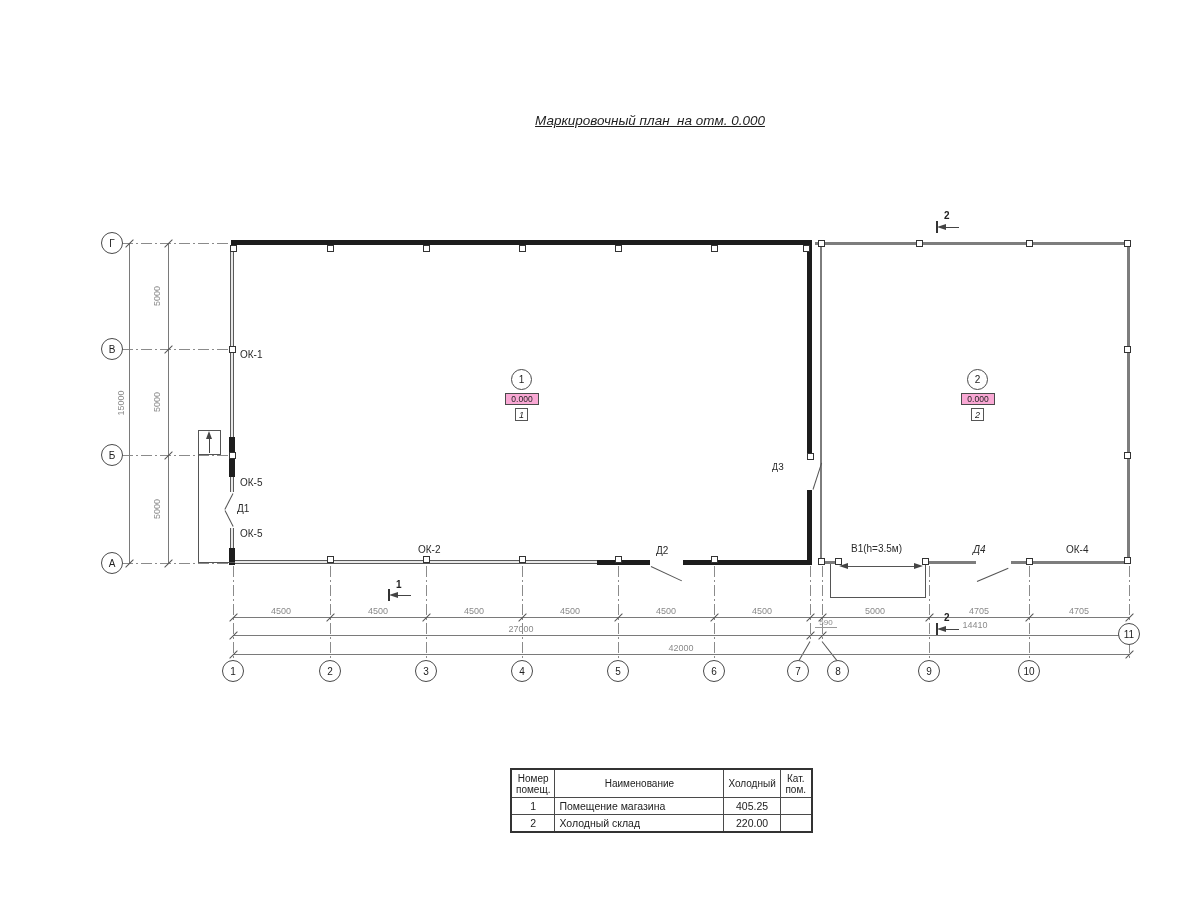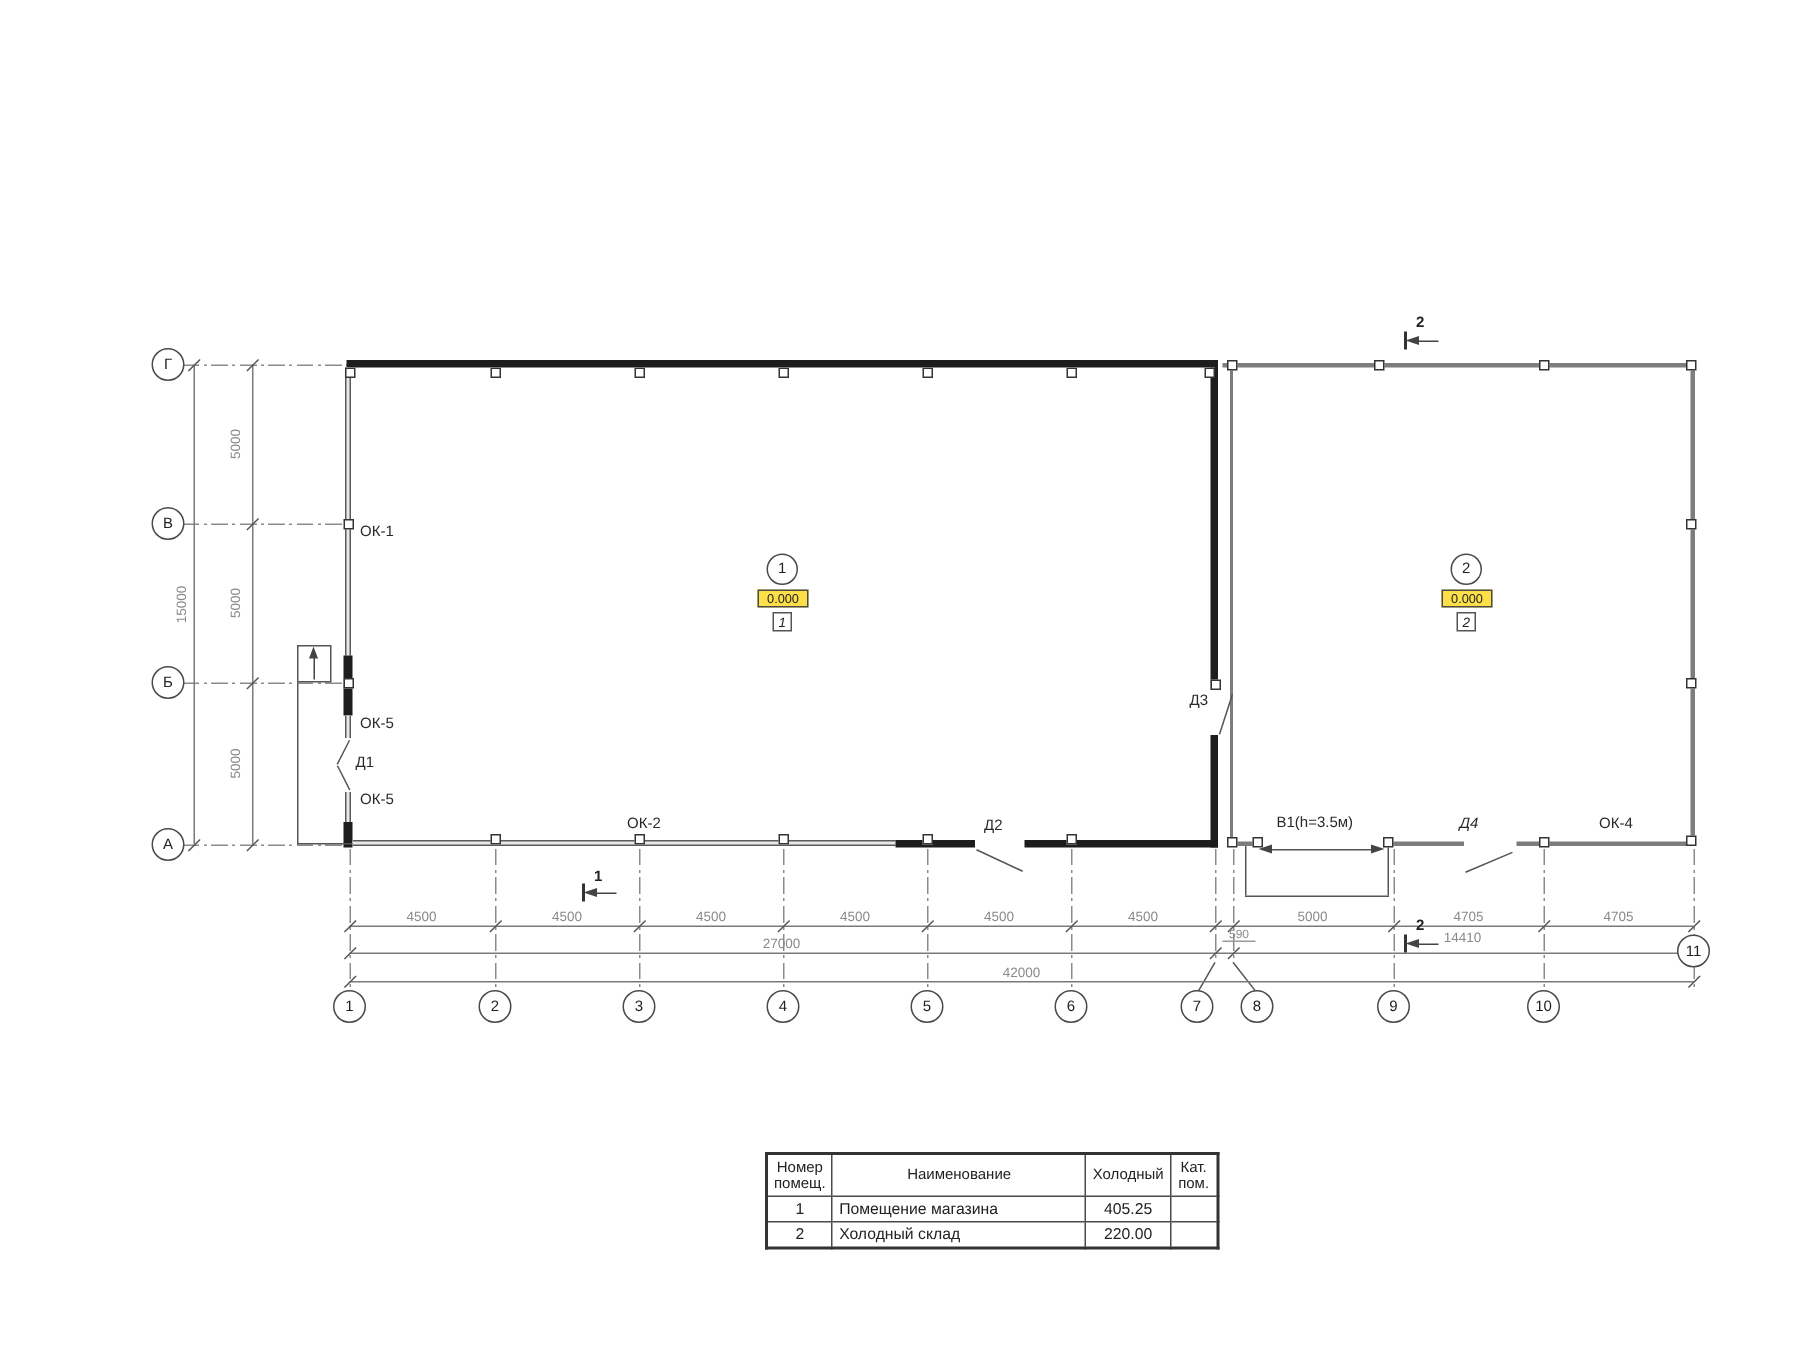--- a/index.html
+++ b/index.html
@@ -20,33 +20,34 @@
           display:flex;align-items:center;justify-content:center;font-size:10px;color:#222;}
   .mark{width:7px;height:7px;border:1px solid #333;background:#fff;}
   .dimtx{font-size:9px;color:#8a8a8a;text-align:center;white-space:nowrap;}
   .lbl{font-size:10px;color:#2a2a2a;white-space:nowrap;}
   .rot{transform:rotate(-90deg);}
   .arrL{width:0;height:0;border-top:3px solid transparent;border-bottom:3px solid transparent;border-right:9px solid #444;}
   .arrR{width:0;height:0;border-top:3px solid transparent;border-bottom:3px solid transparent;border-left:9px solid #444;}
   .arrU{width:0;height:0;border-left:3px solid transparent;border-right:3px solid transparent;border-bottom:8px solid #444;}
   .sectx{font-size:10px;color:#222;font-weight:bold;}
   .title{font-size:13.5px;font-style:italic;color:#1e1e1e;text-decoration:underline;text-align:center;white-space:pre;}
-  .elevbox{border:1px solid #4a4a4a;background:#fde047;font-size:8.5px;color:#222;display:flex;align-items:center;justify-content:center;}
+  .elevbox{border:1px solid #4a4a4a;background:#f9a8d4;font-size:8.5px;color:#222;display:flex;align-items:center;justify-content:center;}
   .tagbox{border:1px solid #555;background:#fff;font-size:9px;font-style:italic;color:#222;display:flex;align-items:center;justify-content:center;}
   table.sched{border-collapse:collapse;border:2px solid #333;}
   table.sched td{border:1px solid #4a4a4a;font-size:10.5px;color:#222;padding:0 4px;height:16px;}
   table.sched td.hdr{font-size:10px;text-align:center;white-space:pre-line;height:27px;}
   table.sched td.ctr{text-align:center;}
   table.sched td.rgt{text-align:right;}
 </style>
 </head>
 <body>
 
 <div id="canvas">
 
+  <div class="a title" style="left:420px;top:113px;width:460px;">Маркировочный план  на отм. 0.000</div>
 
   <div class="a dashh" style="left:122px;top:243px;width:112px;"></div>
   <div class="a dashh" style="left:122px;top:349px;width:112px;"></div>
   <div class="a dashh" style="left:122px;top:455px;width:112px;"></div>
   <div class="a dashh" style="left:122px;top:563px;width:112px;"></div>
 
   <div class="a vline" style="left:129px;top:243px;height:320px;"></div>
   <div class="a vline" style="left:168px;top:243px;height:320px;"></div>
   <div class="a tick" style="left:129px;top:238px;"></div>
   <div class="a tick" style="left:129px;top:558px;"></div>
@@ -193,21 +194,21 @@
   <div class="a mark" style="left:835px;top:558px;"></div>
   <div class="a mark" style="left:922px;top:558px;"></div>
   <div class="a mark" style="left:1026px;top:558px;"></div>
 
   <div class="a lbl" style="left:240px;top:349px;">ОК-1</div>
   <div class="a lbl" style="left:240px;top:477px;">ОК-5</div>
   <div class="a lbl" style="left:237px;top:503px;">Д1</div>
   <div class="a lbl" style="left:240px;top:528px;">ОК-5</div>
   <div class="a lbl" style="left:418px;top:544px;">ОК-2</div>
   <div class="a lbl" style="left:656px;top:545px;">Д2</div>
-  <div class="a lbl" style="left:793px;top:462px;">Д3</div>
+  <div class="a lbl" style="left:772px;top:462px;font-family:Liberation Mono, monospace;">Д3</div>
   <div class="a lbl" style="left:851px;top:543px;">В1(h=3.5м)</div>
   <div class="a lbl" style="left:973px;top:544px;font-style:italic;">Д4</div>
   <div class="a lbl" style="left:1066px;top:544px;">ОК-4</div>
 
   <div class="a" style="left:936px;top:221px;width:1.5px;height:12px;background:#333;"></div>
   <div class="a hline" style="left:944px;top:227px;width:15px;background:#444;"></div>
   <div class="a arrL" style="left:937px;top:224px;"></div>
   <div class="a sectx" style="left:944px;top:210px;">2</div>
 
   <div class="a" style="left:388px;top:589px;width:1.5px;height:12px;background:#333;"></div>

